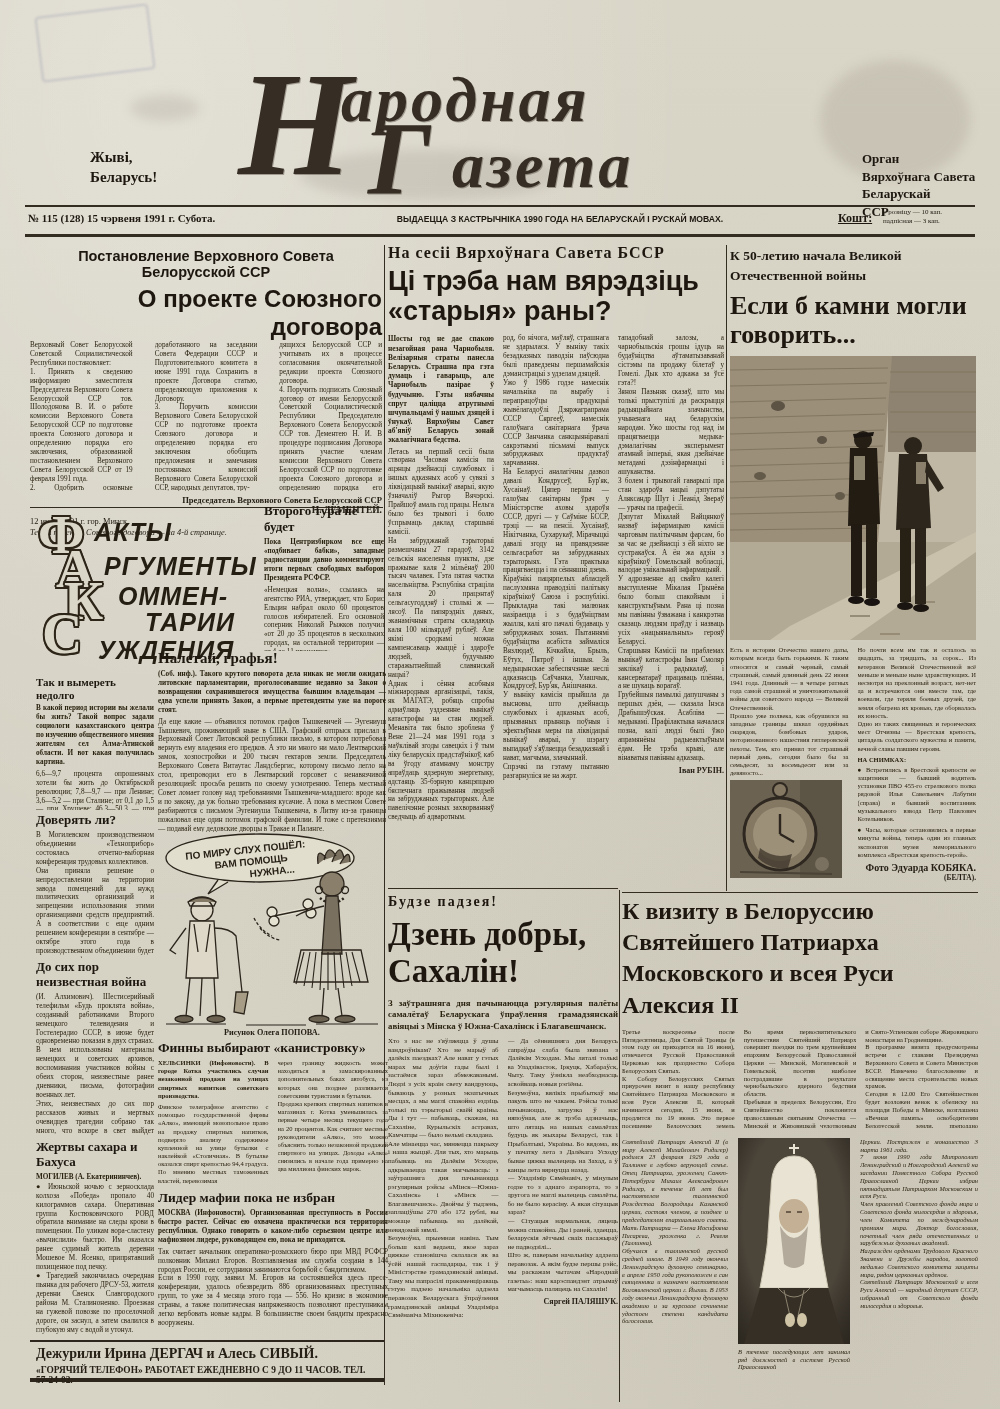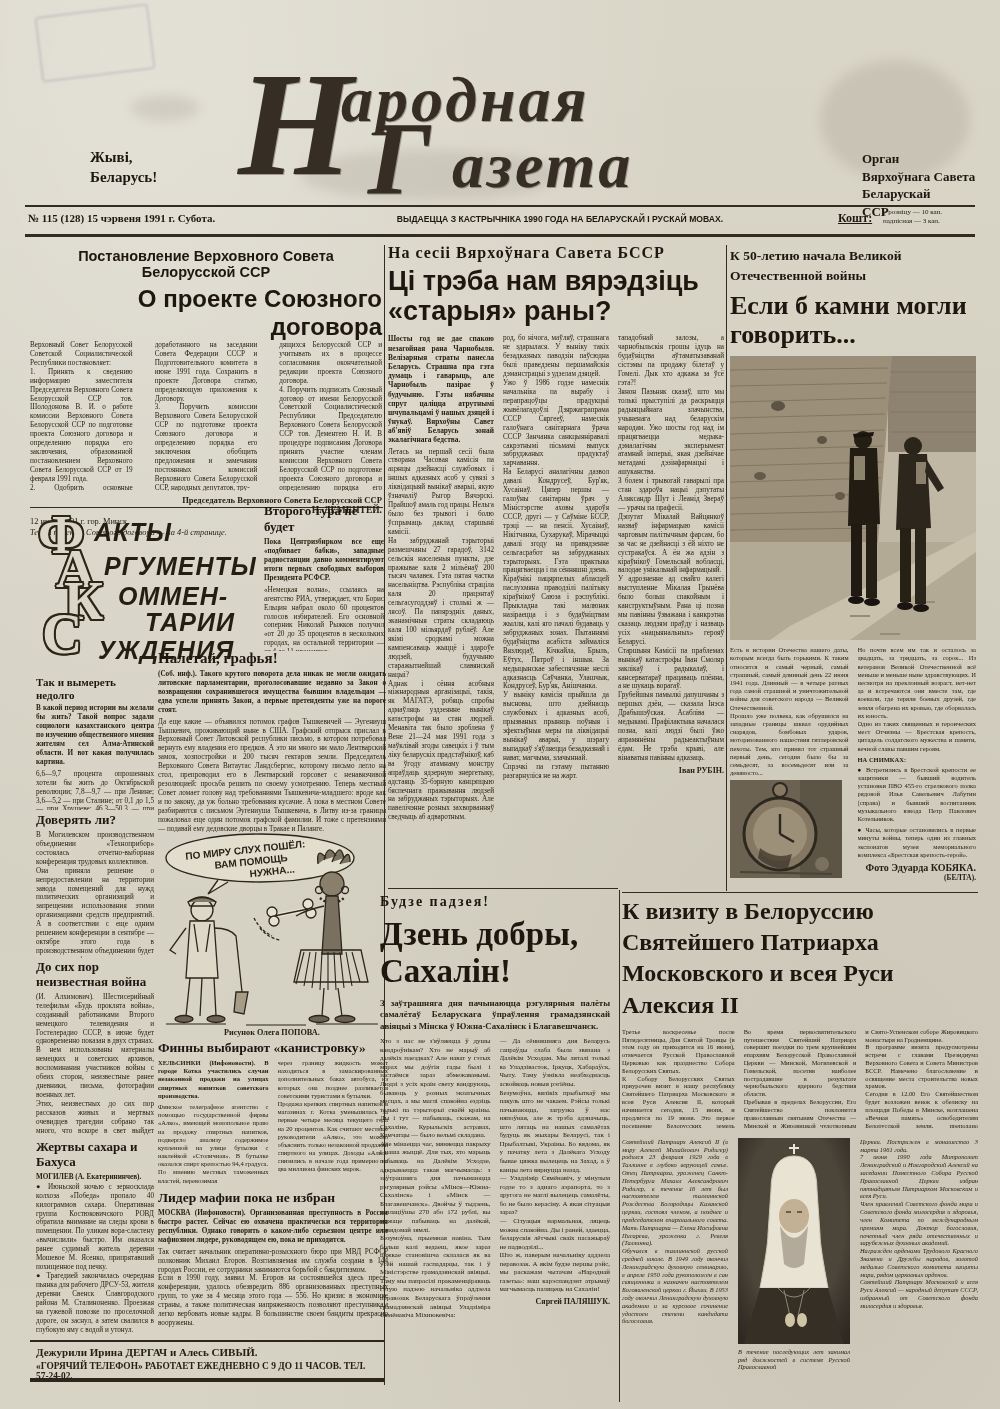--- a/index.html
+++ b/index.html
@@ -325,25 +325,25 @@
   </div>
 
   <div class="abs" style="left:158px;top:1190px;width:230px;height:146px;overflow:hidden;">
     <div class="hdserif" style="font-size:13.5px;">Лидер мафии пока не избран</div>
     <p class="bt bold" style="margin-top:3px;">МОСКВА (Инфоновости). Организованная преступность в России быстро растет. Сейчас ею охвачена практически вся территория республики. Однако говорить о каком-либо серьезном центре или мафиозном лидере, руководящем ею, пока не приходится.</p>
     <p class="bt">Так считает начальник оперативно-розыскного бюро при МВД РСФСР полковник Михаил Егоров. Возглавляемая им служба создана в 144 городах России, ее сотрудники занимаются борьбой с бандитизмом.
 Если в 1990 году, заявил М. Егоров на состоявшейся здесь пресс-конференции, удалось обезвредить 886 организованных преступных групп, то уже за 4 месяца этого года — 556. Но кризис в экономике страны, а также политическая напряженность позволяют преступникам легко вербовать новые кадры. В большинстве своем бандиты прекрасно вооружены.</p>
   </div>
 
   <div class="abs" style="left:30px;top:1340px;width:354px;height:42px;border-top:2px solid #2c261c;border-bottom:4px solid #2c261c;padding:4px 6px;box-sizing:border-box;">
-    <div class="bold" style="font-size:11px;">Дежурили Ирина ДЕРГАЧ и Алесь СИВЫЙ.</div>
+    <div class="bold" style="font-size:14px;">Дежурили Ирина ДЕРГАЧ и Алесь СИВЫЙ.</div>
     <div class="bold" style="font-size:9.4px;margin-top:3px;">«ГОРЯЧИЙ ТЕЛЕФОН» РАБОТАЕТ ЕЖЕДНЕВНО С 9 ДО 11 ЧАСОВ. ТЕЛ. 57-24-02.</div>
   </div>
 
-  <div class="abs" style="left:380px;top:894px;width:230px;height:508px;">
+  <div class="abs" style="left:388px;top:894px;width:230px;height:508px;">
     <div class="hdserif" style="font-size:14px;letter-spacing:2px;">Будзе падзея!</div>
     <div class="hdserif" style="font-size:33px;line-height:1.12;margin-top:6px;">Дзень добры, Сахалін!</div>
     <p class="bt bold" style="font-size:8.8px;line-height:1.3;margin-top:8px;">З заўтрашняга дня пачынаюцца рэгулярныя палёты самалётаў Беларускага ўпраўлення грамадзянскай авіяцыі з Мінска ў Южна-Сахалінск і Благавешчанск.</p>
     <div class="cols" style="margin-top:5px;height:308px;gap:9px;">
       <div class="bt" style="font-size:6.9px;">Хто з нас не з'яўляецца ў душы вандроўнікам? Хто не марыў аб далёкіх паездках? Але нават у гэтых марах мы доўгія гады былі і застаёмся зараз абмежаванымі. Людзі з усіх краін свету вандруюць, бываюць у розных экзатычных месцах, а мы маглі спакойна ездзіць толькі па тэрыторыі сваёй краіны. Ды і тут — пабываць, скажам, на Сахаліне, Курыльскіх астравах, Камчатцы — было вельмі складана.
 Але мінаецца час, мяняецца пакрыху і наша жыццё. Для тых, хто марыць пабываць на Далёкім Усходзе, адкрываецца такая магчымасць: з заўтрашняга дня пачынаюцца рэгулярныя рэйсы «Мінск—Южна-Сахалінск» і «Мінск — Благавешчанск». Двойчы ў тыдзень, заплаціўшы 270 або 172 рублі, вы можаце пабываць на далёкай, невядомай зямлі.
 Безумоўна, прыемная навіна. Тым больш калі ведаеш, якое зараз цяжкае становішча склалася як ва ўсёй нашай гаспадарцы, так і ў Міністэрстве грамадзянскай авіяцыі. Таму мы папрасілі пракаменціраваць гэтую падзею начальніка аддзела перавозак Беларускага ўпраўлення грамадзянскай авіяцыі Уладзіміра Сямёнавіча Міхнюкевіча:</div>
       <div>
         <p class="bt" style="font-size:6.9px;">— Да сённяшняга дня Беларусь сапраўды слаба была звязана з Далёкім Усходам. Мы ляталі толькі ва Уладзівасток, Іркуцк, Хабараўск, Чыту. Таму ўзнікла неабходнасць асвойваць новыя рэгіёны.
 Безумоўна, вялікіх прыбыткаў мы пакуль што не чакаем. Рэйсы толькі пачынаюцца, загрузка ў нас няпоўная, але ж трэба адзначыць, што лятаць на нашых самалётах будуць як жыхары Беларусі, так і Прыбалтыкі, Украіны. Бо вядома, як у пачатку лета з Далёкага Усходу бывае цяжка вылецець на Захад, а ў канцы лета вярнуцца назад.

